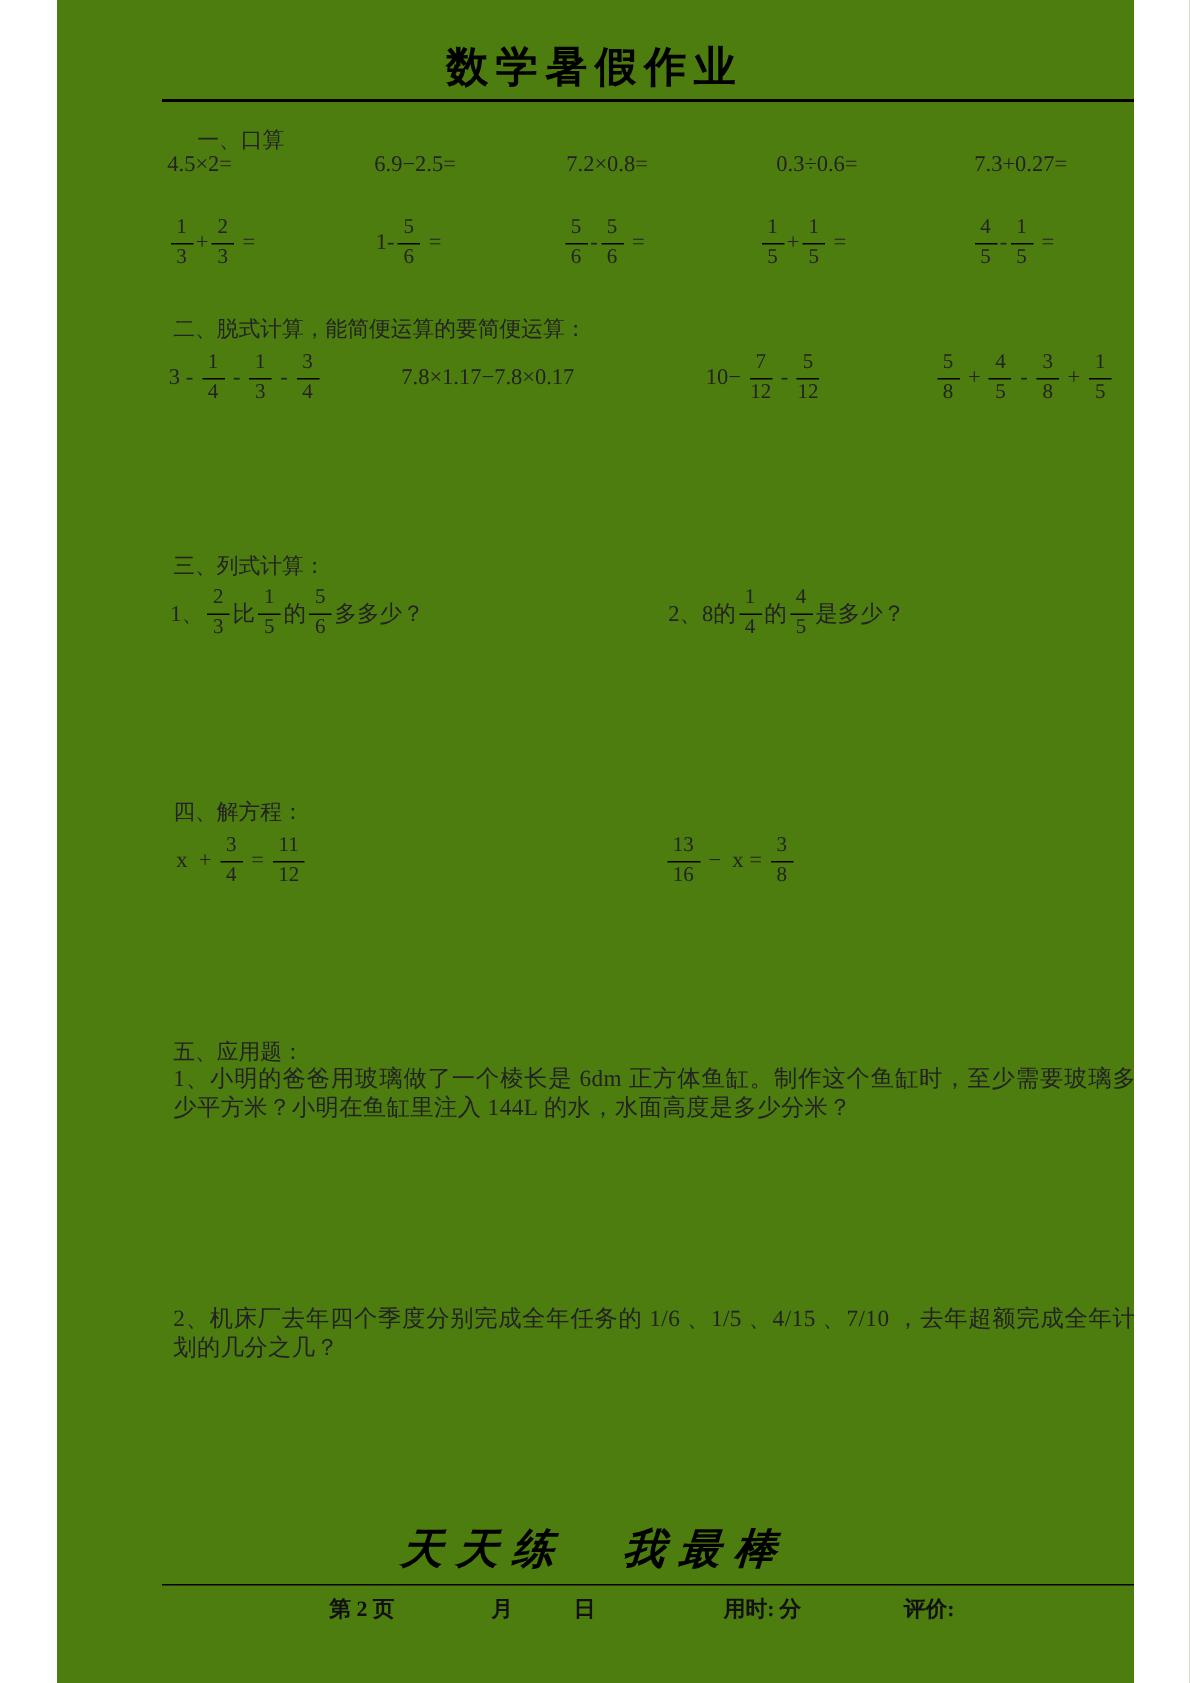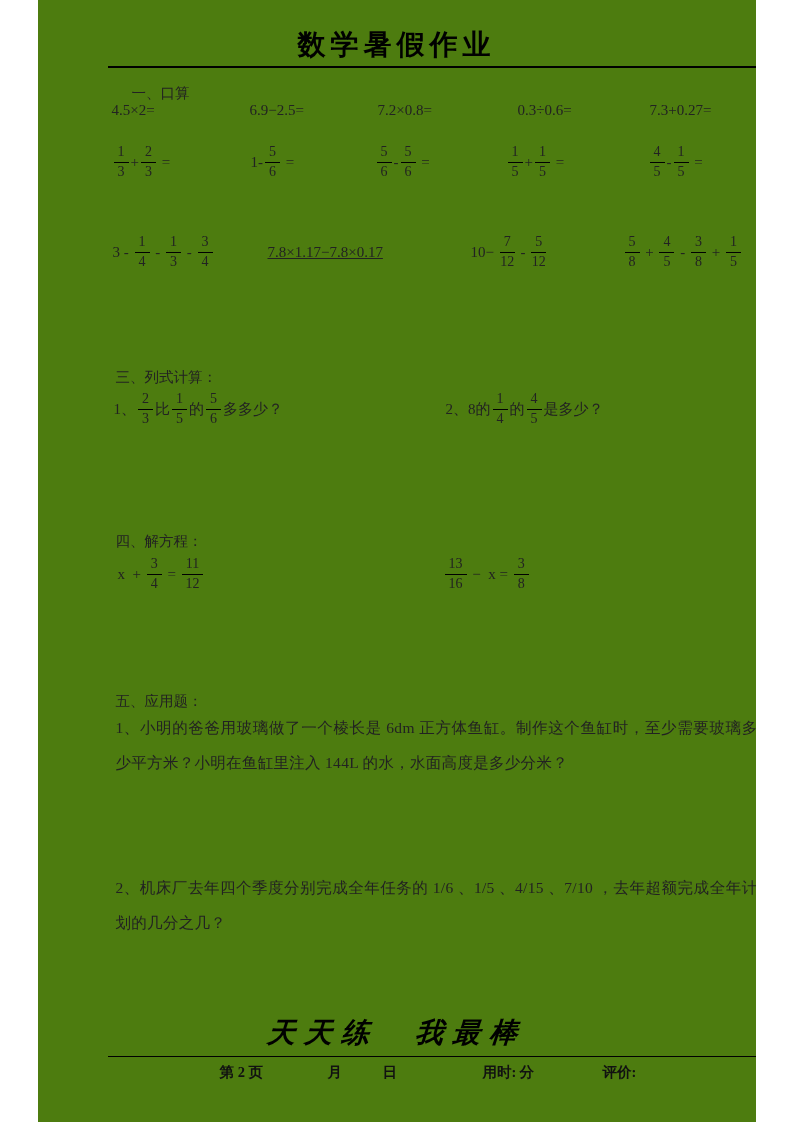--- a/index.html
+++ b/index.html
@@ -53,21 +53,21 @@
     line-height:1.15;
     font-size:14px;
     margin:0 2px;
     vertical-align:middle;
   }
   .frac .n{display:block;border-bottom:1px solid #000;padding:0 4px 1px;}
   .frac .d{display:block;padding-top:1px;}
   .para{
     width:642px;
     font-size:15.5px;
-    line-height:35px;
+    line-height:19px;
     text-align:justify;
     color:#222;
     letter-spacing:0.3px;
   }
   .slogan{
     top:1014px;left:0;right:0;
     text-align:center;
     font-weight:bold;
     font-style:italic;
     font-size:28px;
@@ -147,38 +147,39 @@
         <span class="d">5</span>
       </span>
       <span class="t">-</span>
       <span class="frac">
         <span class="n">1</span>
         <span class="d">5</span>
       </span>
       <span class="t"> =</span>
     </div>
 
+  <div class="abs heading" style="left:78px;top:210px;">二、脱式计算，能简便运算的要简便运算：</div>
   <div class="abs expr" style="left:75px;top:228px;height:48px;">
       <span class="t">3 - </span>
       <span class="frac">
         <span class="n">1</span>
         <span class="d">4</span>
       </span>
       <span class="t"> - </span>
       <span class="frac">
         <span class="n">1</span>
         <span class="d">3</span>
       </span>
       <span class="t"> - </span>
       <span class="frac">
         <span class="n">3</span>
         <span class="d">4</span>
       </span>
     </div>
-  <div class="abs expr" style="left:230px;top:228px;height:48px;text-decoration:underline;">
+  <div class="abs expr" style="left:230px;top:228px;height:48px;">
       <span class="t">7.8×1.17−7.8×0.17</span>
     </div>
   <div class="abs expr" style="left:433px;top:228px;height:48px;font-family:Liberation Serif, serif;">
       <span class="t">10− </span>
       <span class="frac">
         <span class="n">7</span>
         <span class="d">12</span>
       </span>
       <span class="t"> - </span>
       <span class="frac">

